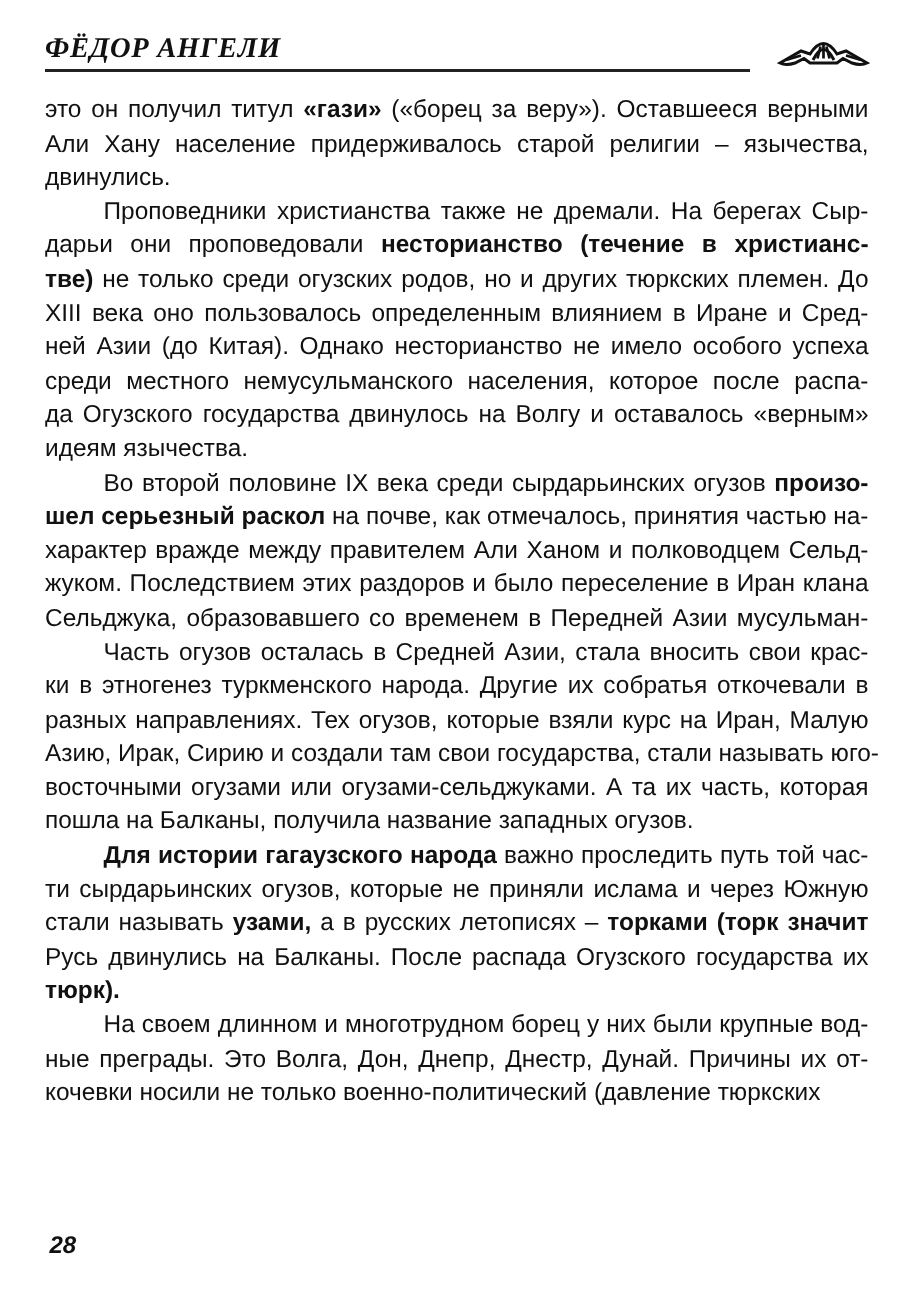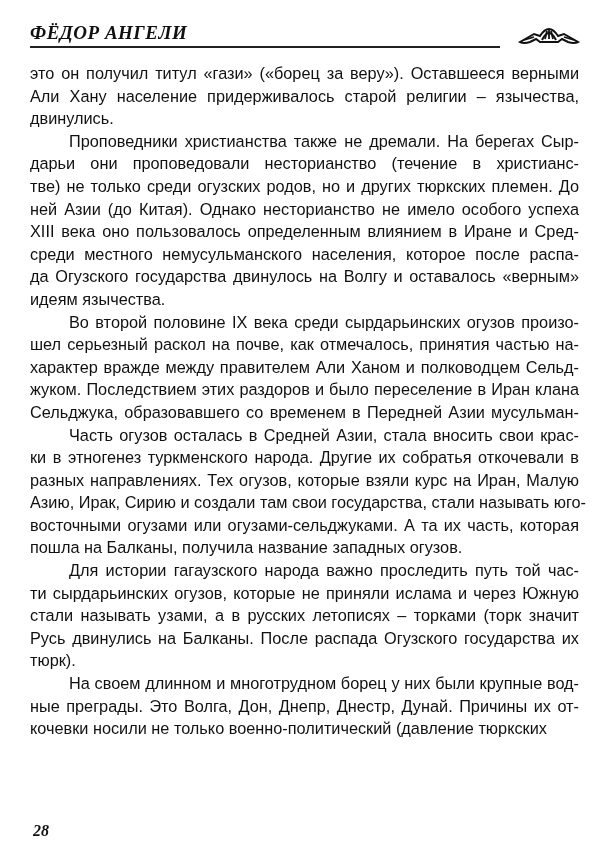--- a/index.html
+++ b/index.html
@@ -5,22 +5,22 @@
   html, body { margin:0; padding:0; background:#ffffff; }
   body { width:600px; height:861px; position:relative; overflow:hidden; color:#111; }
   .header { position:absolute; left:30px; top:22px; width:470px; height:26px; }
   .author { position:absolute; left:0; top:0; font-family:"Liberation Serif", serif; font-weight:bold; font-style:italic; font-size:19px; letter-spacing:0.5px; color:#111; }
   .rule { position:absolute; left:0; top:24px; width:470px; height:2px; background:#222; }
   .ornament { position:absolute; left:518px; top:22px; width:62px; height:24px; }
   .body-text { position:absolute; left:30px; top:62px; width:549px; font-family:"Liberation Sans", sans-serif; font-size:16.3px; line-height:22.6px; color:#111; }
   .line { display:block; white-space:nowrap; text-align:justify; text-align-last:justify; height:22.6px; overflow:visible; }
   .line.last { text-align-last:left; }
   .line.indent { padding-left:39px; }
-  b { font-weight:normal; }
-  .page-num { position:absolute; left:33px; top:822px; font-family:Liberation Serif, serif; font-weight:bold; font-style:italic; font-size:16px; color:#111; }
+  b { font-weight:bold; }
+  .page-num { position:absolute; left:33px; top:822px; font-family:Liberation Sans, sans-serif; font-weight:bold; font-style:italic; font-size:16px; color:#111; }
 </style>
 </head>
 <body>
 
 <div class="header">
   <span class="author">ФЁДОР АНГЕЛИ</span>
   <div class="rule"></div>
 </div>
 
 <div class="ornament">
@@ -35,22 +35,22 @@
 <div class="body-text" id="body">
     <div>
       <span class="line"><span>это он получил титул </span><b>«гази»</b><span> («борец за веру»). Оставшееся верными</span></span>
       <span class="line"><span>Али Хану население придерживалось старой религии – язычества,</span></span>
       <span class="line last"><span>двинулись.</span></span>
     </div>
     <div>
       <span class="line indent"><span>Проповедники  христианства также не дремали. На берегах Сыр-</span></span>
       <span class="line"><span>дарьи они   проповедовали  </span><b>несторианство (течение в христианс-</b></span>
       <span class="line"><b>тве)</b><span> не только среди огузских родов, но и  других тюркских племен. До</span></span>
+      <span class="line"><span>XIII века оно пользовалось определенным влиянием в Иране и Сред-</span></span>
       <span class="line"><span>ней Азии (до Китая). Однако несторианство не имело особого успеха</span></span>
-      <span class="line"><span>XIII века оно пользовалось определенным влиянием в Иране и Сред-</span></span>
       <span class="line"><span>среди местного немусульманского населения, которое после распа-</span></span>
       <span class="line"><span>да Огузского государства двинулось на Волгу и оставалось «верным»</span></span>
       <span class="line last"><span>идеям язычества.</span></span>
     </div>
     <div>
       <span class="line indent"><span>Во второй половине IX века среди сырдарьинских огузов </span><b>произо-</b></span>
       <span class="line"><b>шел серьезный раскол</b><span> на почве, как отмечалось, принятия частью на-</span></span>
       <span class="line"><span>характер вражде между правителем Али Ханом и полководцем Сельд-</span></span>
       <span class="line"><span>жуком. Последствием этих раздоров и было переселение в Иран клана</span></span>
       <span class="line"><span>Сельджука, образовавшего со временем в Передней Азии мусульман-</span></span>

